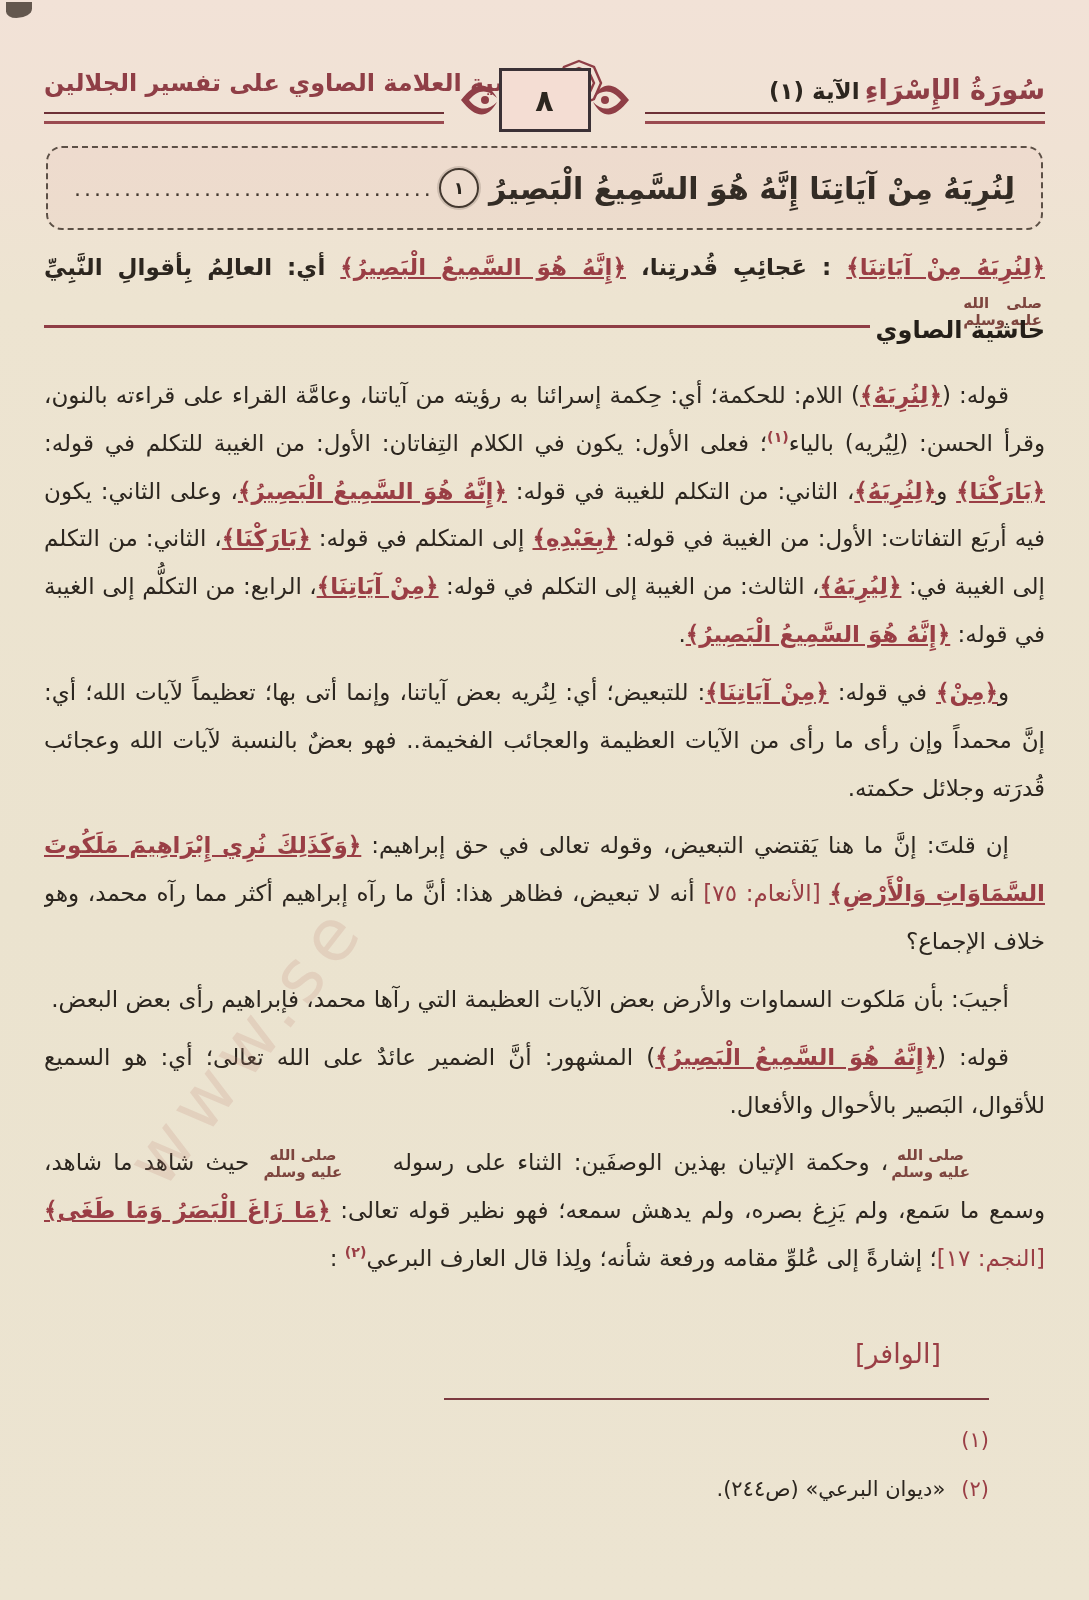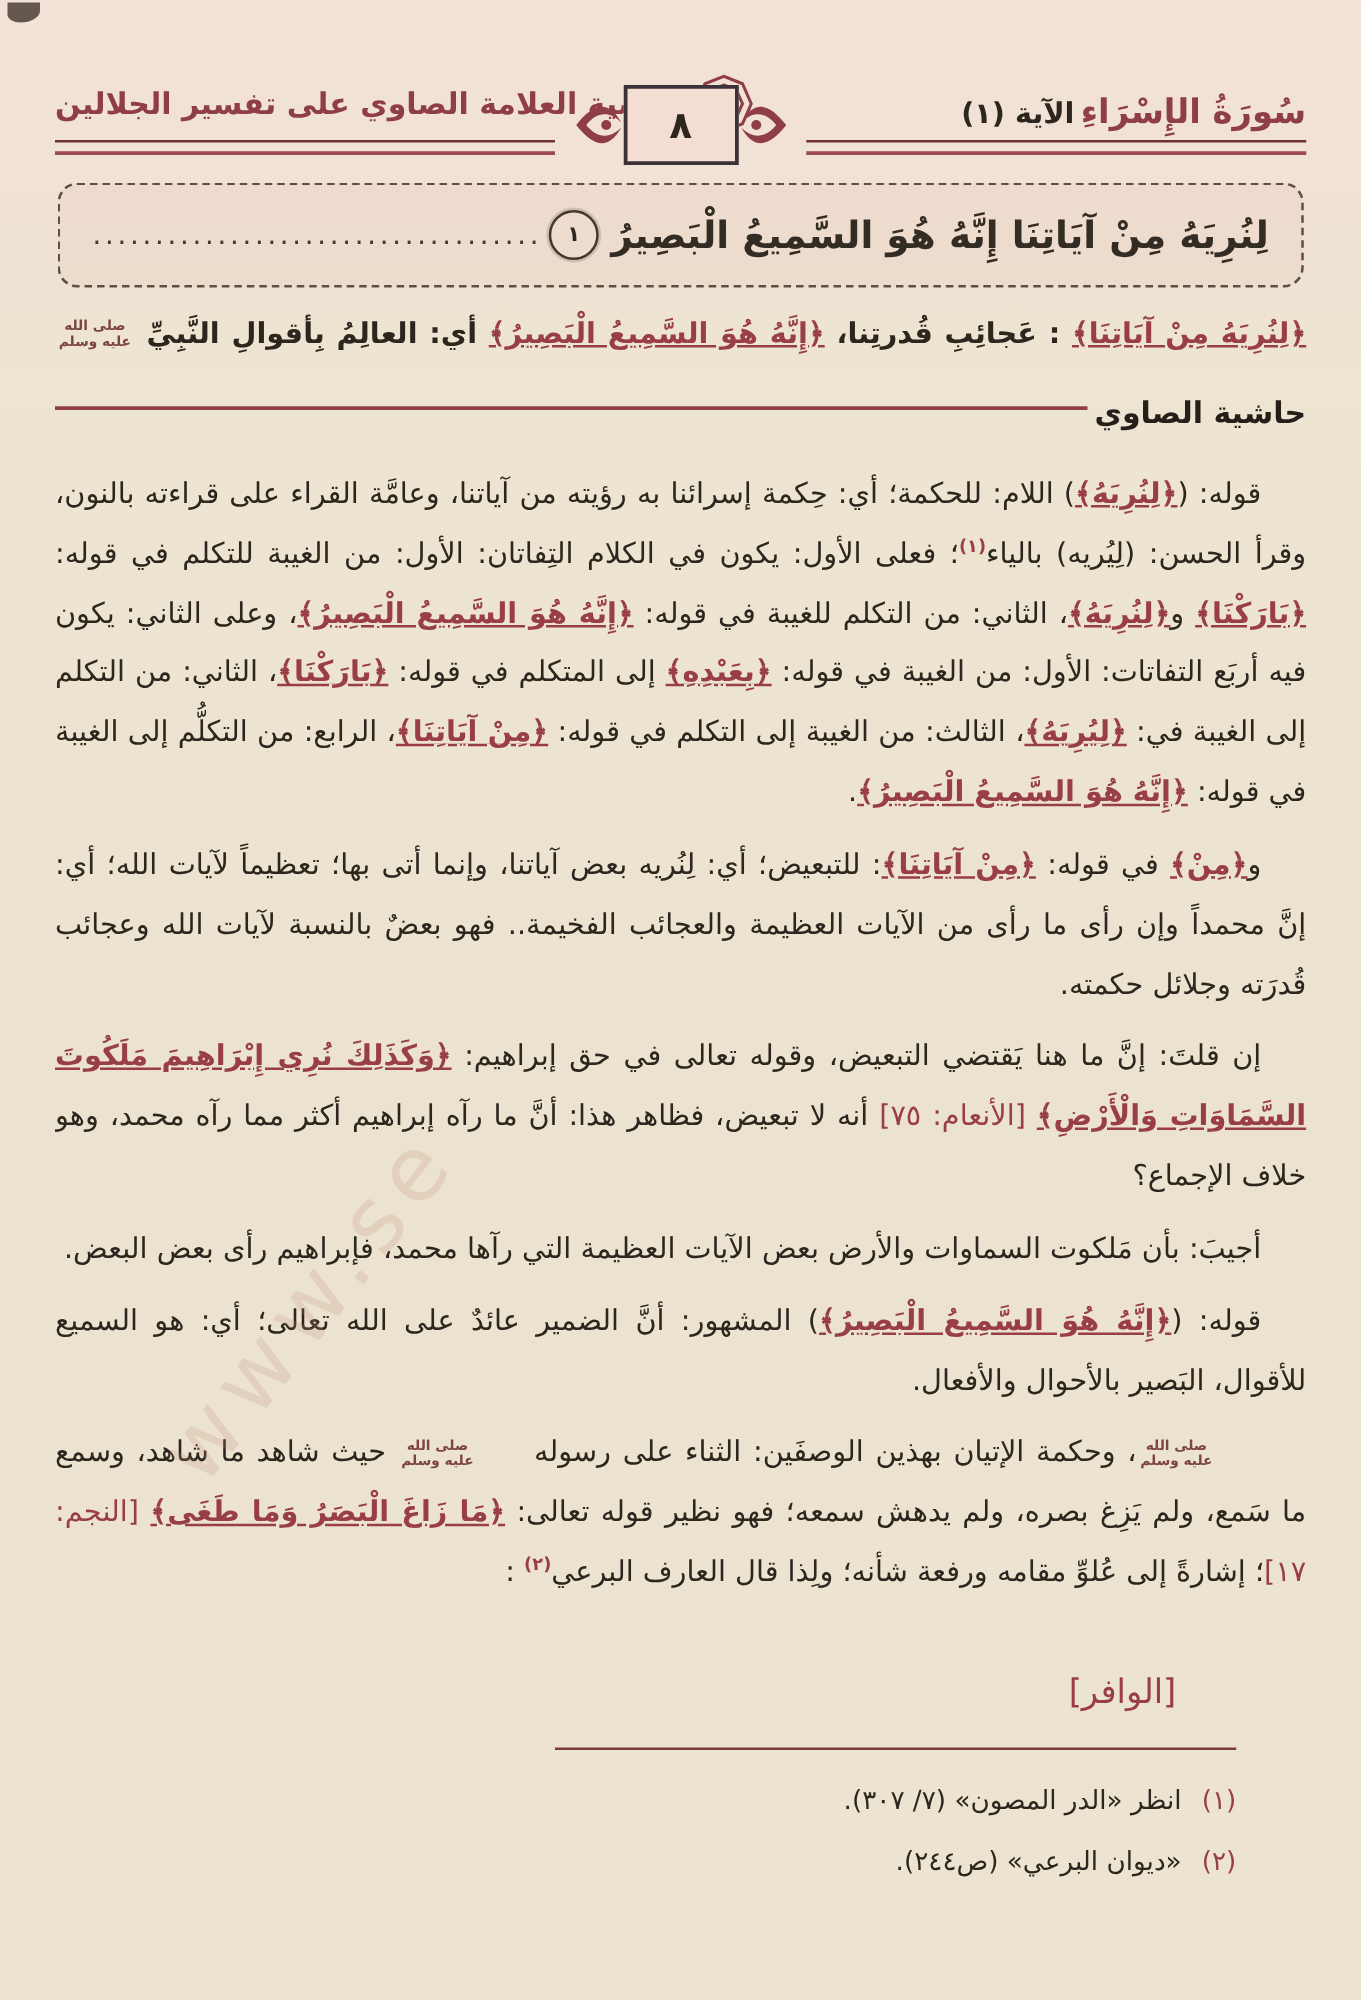--- a/index.html
+++ b/index.html
@@ -50,21 +50,21 @@
   
   .body-text{
     position:absolute;top:372px;left:44px;right:44px;height:975px;overflow:hidden;
     font-size:23px;line-height:2.08;text-align:justify;direction:rtl;color:#2c261f;
   }
   .para{margin:0 0 10px 0;text-indent:36px;}
   .t-n{color:#2c261f;}
   .t-q{color:#9a3e45;font-weight:bold;text-decoration:underline;}
   .t-r{color:#9a3e45;}
   .t-f{color:#9a3e45;font-size:.62em;vertical-align:super;font-weight:bold;}
-  .saw{display:inline-flex;flex-direction:column;font-size:11px;line-height:1.12;color:#7d453e;text-align:center;vertical-align:middle;margin:0 3px;font-weight:bold;align-items:center;}
+  .saw{display:inline-flex;flex-direction:column;font-size:15px;line-height:1.12;color:#7d453e;text-align:center;vertical-align:middle;margin:0 3px;font-weight:bold;}
   .meter-label{position:absolute;top:1338px;right:148px;color:#9a3e45;font-size:27px;}
   
   .footnotes{position:absolute;top:1398px;right:100px;width:545px;direction:rtl;font-size:21px;}
   .fn-sep{height:0;border-top:2.5px solid #7c3a40;margin-bottom:16px;}
   .fn-row{display:flex;gap:16px;align-items:baseline;line-height:2.35;}
   .fn-marker{color:#9a3e45;flex:0 0 auto;}
   .fn-text{color:#2c261f;}
   
   .watermark{
     position:absolute;left:110px;top:1150px;transform:rotate(-52deg);transform-origin:left top;
@@ -145,21 +145,20 @@
       </span><span class="t-n"> حيث شاهد ما شاهد، وسمع ما سَمع، ولم يَزِغ بصره، ولم يدهش سمعه؛ فهو نظير قوله تعالى: </span><span class="t-q">﴿مَا زَاغَ الْبَصَرُ وَمَا طَغَى﴾</span><span class="t-r"> [النجم: ١٧]</span><span class="t-n">؛ إشارةً إلى عُلوِّ مقامه ورفعة شأنه؛ ولِذا قال العارف البرعي</span><span class="t-f">(٢)</span><span class="t-n"> :</span></p>
   </div>
 
 <div class="meter-label">[الوافر]</div>
 
 <div class="footnotes">
   <div class="fn-sep"></div>
   <div>
       <div class="fn-row">
         <span class="fn-marker">(١)</span>
-        <span class="fn-text">انظر «الدر المصون» (٧/ ٣٠٧).</span>
       </div>
       <div class="fn-row">
         <span class="fn-marker">(٢)</span>
         <span class="fn-text">«ديوان البرعي» (ص٢٤٤).</span>
       </div>
     </div>
 </div>
 
 <div class="watermark">www.se</div>
 

